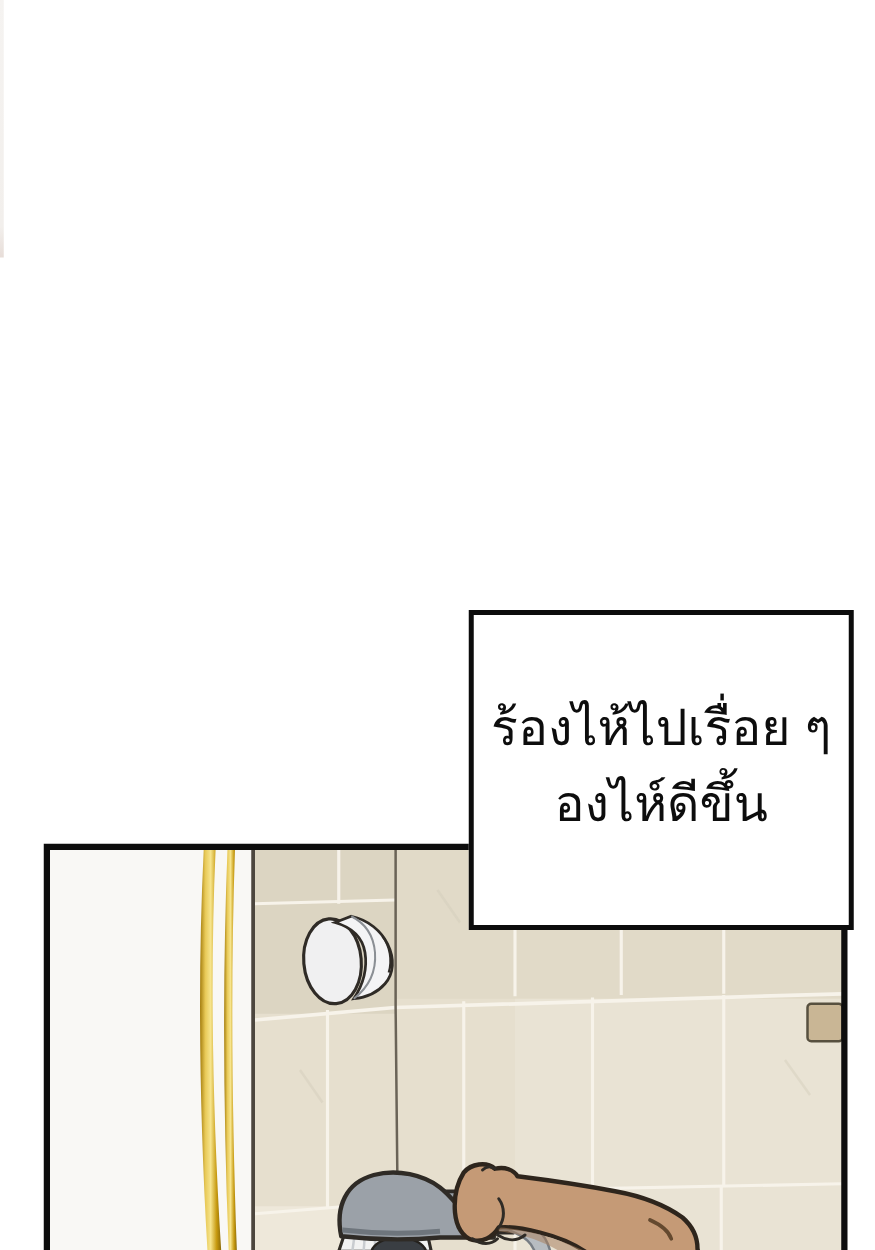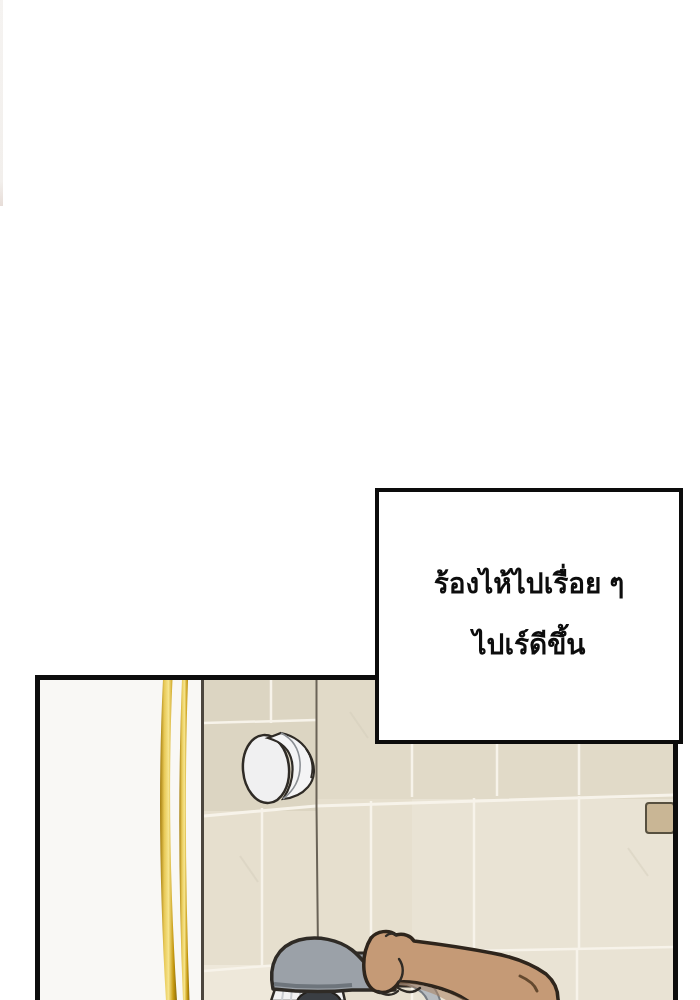--- a/index.html
+++ b/index.html
@@ -13,21 +13,21 @@
     background:linear-gradient(#f5f3f1 0%,#f2efec 88%,#e7ddd8 100%);
   }
   .scene-svg{position:absolute;left:0;top:0;z-index:1;}
   .caption-box{
     position:absolute;left:375px;top:488px;width:308px;height:256px;
     box-sizing:border-box;background:#ffffff;border:4px solid #0c0c0c;
     z-index:2;display:flex;flex-direction:column;justify-content:center;
     align-items:center;padding:6px 4px 10px 4px;
   }
   .caption-line{
-    font-size:28px;font-weight:700;line-height:61px;color:#0d0d0d;
+    font-size:40px;font-weight:400;line-height:61px;color:#0d0d0d;
     text-align:center;white-space:nowrap;letter-spacing:0px;
   }
   .grout{stroke:#f7f3ea;stroke-width:2.5;fill:none;}
   .grout-wide{stroke:#f7f3ea;stroke-width:3;fill:none;}
   .outline{stroke:#2f2b26;stroke-linejoin:round;stroke-linecap:round;fill:none;}
 </style>
 </head>
 <body>
 
 <div class="edge-strip"></div>
@@ -136,14 +136,14 @@
       </g>
       <path d="M520,976 C529,980 535,985 537,991" stroke="#64492f" stroke-width="3" fill="none" stroke-linecap="round"></path>
     </g>
   </g>
 
   <rect x="37.5" y="677.5" width="638" height="400" fill="none" stroke="#0d0d0d" stroke-width="5"></rect>
 </svg>
 
 <div class="caption-box">
   <div class="caption-line">ร้องไห้ไปเรื่อย ๆ</div>
-  <div class="caption-line">ไปเร์ดีขึ้น</div>
+  <div class="caption-line">องไห์ดีขึ้น</div>
 </div>
 
 </body></html>

